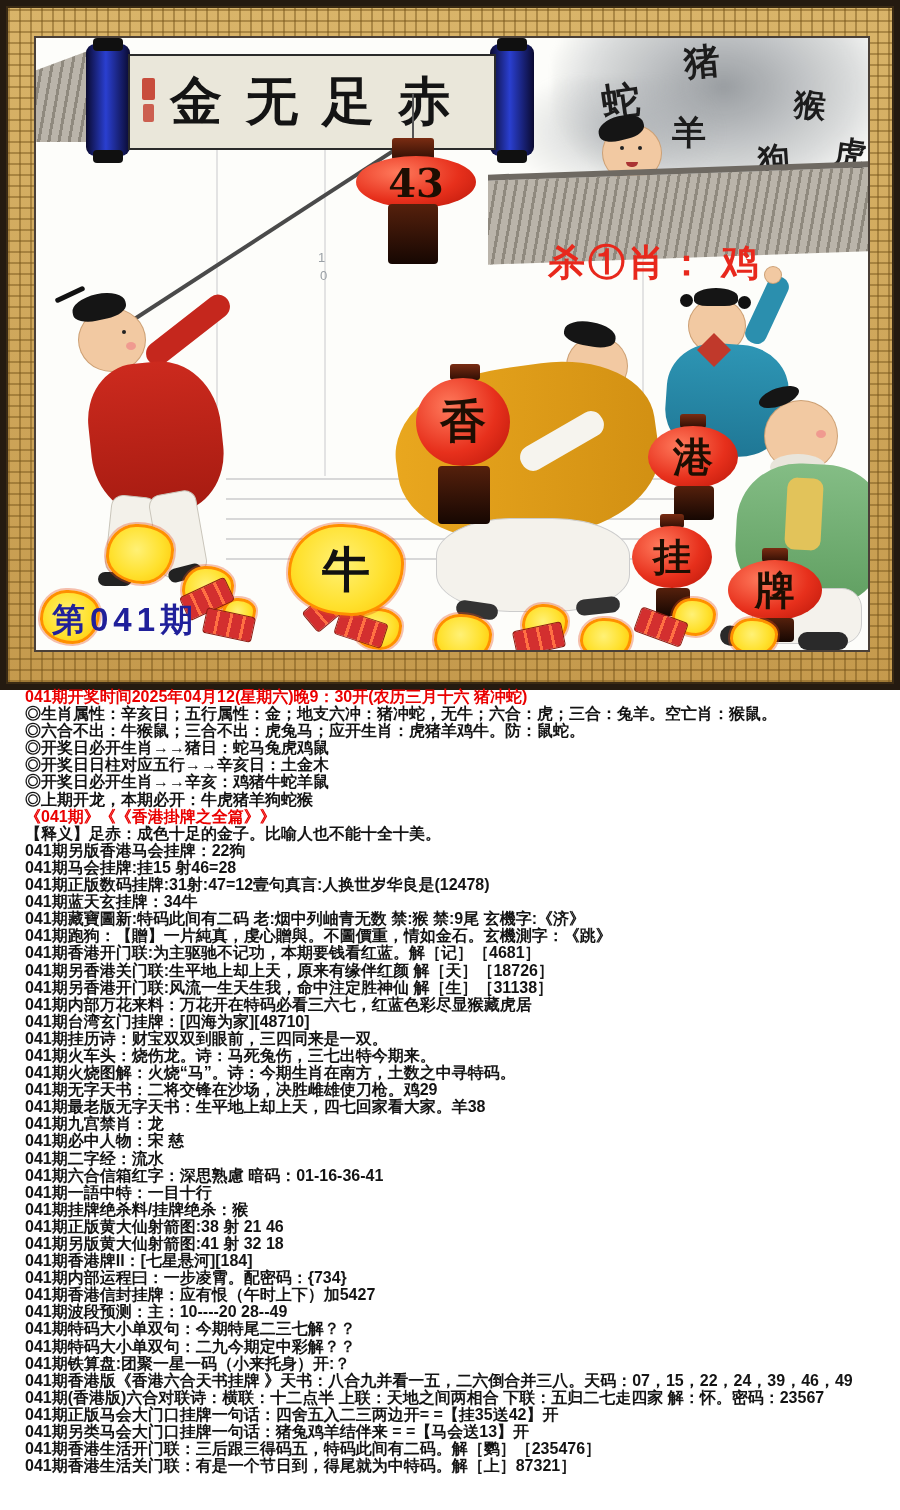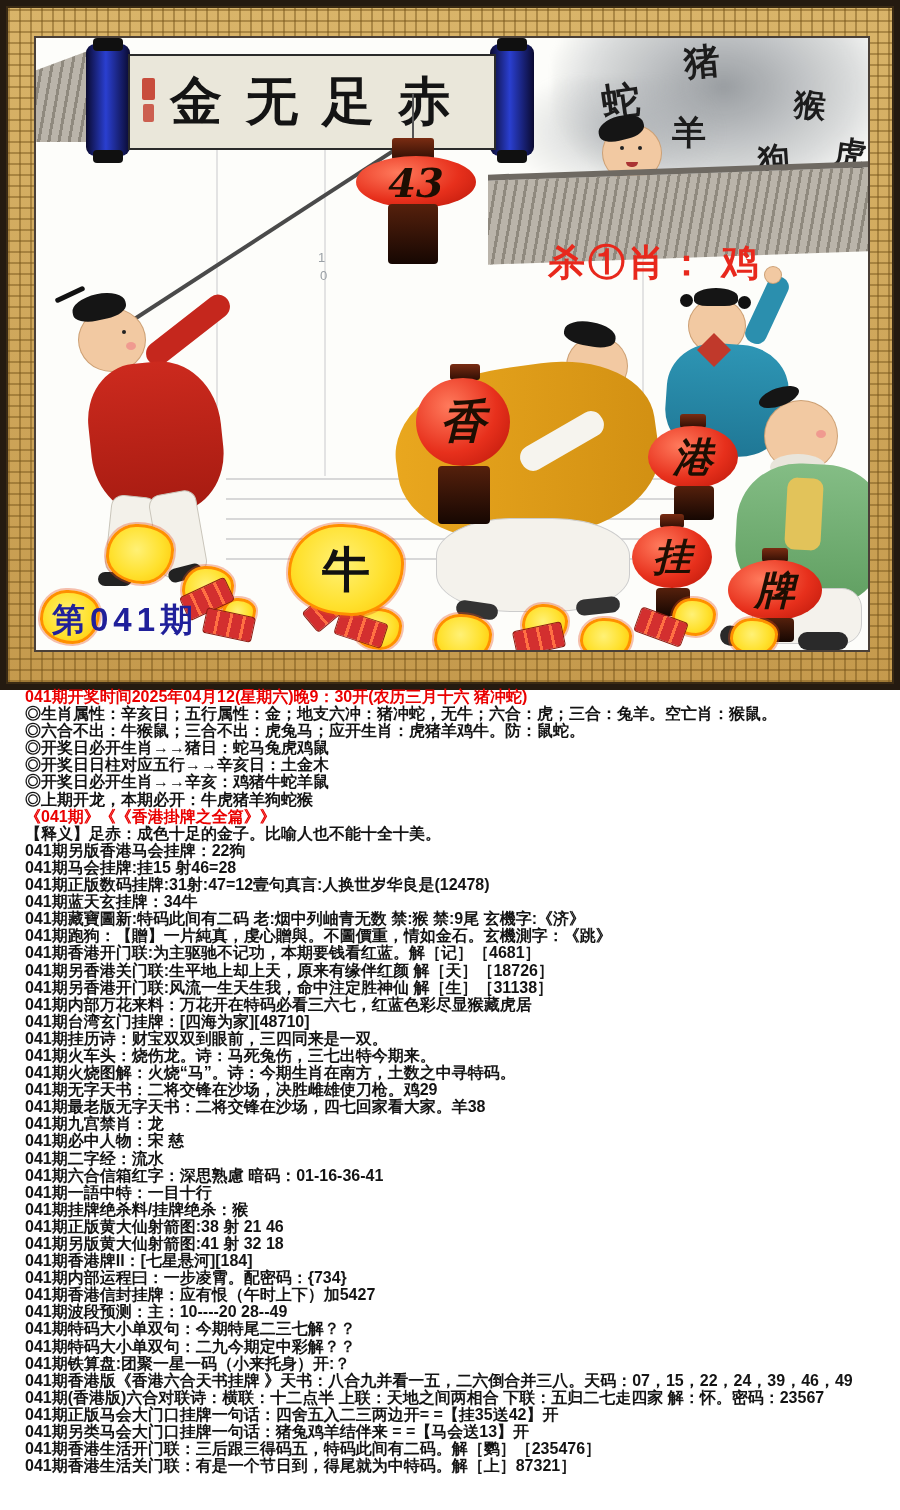--- a/index.html
+++ b/index.html
@@ -22,21 +22,21 @@
   .parchment{position:absolute;left:42px;top:14px;width:364px;height:92px;background:#eae7da;border:2px solid #2b2b2b;
     display:flex;align-items:center;justify-content:center;}
   .scroll-title{font-family:"DejaVu Serif","Liberation Serif",serif;font-weight:bold;font-size:52px;color:#141414;
     letter-spacing:24px;padding-left:20px;white-space:nowrap;}
   .seal{position:absolute;left:56px;top:38px;width:13px;height:22px;background:#c23121;opacity:.85;border-radius:2px;}
   .seal2{position:absolute;left:57px;top:64px;width:11px;height:18px;background:#c23121;opacity:.75;border-radius:2px;}
 
   
   .lantern{position:absolute;border-radius:50%;display:flex;align-items:center;justify-content:center;
     background:radial-gradient(ellipse at 35% 32%,#ff7a5c 0%,#e7301c 55%,#b71508 100%);
-    color:#1d0e02;font-weight:bold;font-family:"DejaVu Serif","Liberation Serif",serif;font-style:italic;}
+    color:#1d0e02;font-weight:bold;font-family:"DejaVu Serif","Liberation Serif",serif;}
   .cap{position:absolute;background:linear-gradient(#7a2c12,#2f0e04);border-radius:3px;}
   .pedestal{position:absolute;background:linear-gradient(#55200c,#160702);border-radius:4px;}
 
   
   .burst{position:absolute;border:3px solid #ff8f00;border-radius:48% 58% 50% 60%/58% 46% 62% 50%;
     background:radial-gradient(circle at 45% 42%,#fff176 0%,#ffe12e 55%,#ffc400 100%);
     display:flex;align-items:center;justify-content:center;box-shadow:0 0 0 2px rgba(230,74,25,.35);}
   .cracker{position:absolute;width:48px;height:24px;border:1px solid #8e1c12;border-radius:4px;
     background:repeating-linear-gradient(90deg,#d32f2f 0 10px,#ff7043 10px 13px);}
 
@@ -251,21 +251,21 @@
     <div class="tline">041期跑狗：【贈】一片純真，虔心贈與。不圖價重，情如金石。玄機測字：《跳》</div>
     <div class="tline">041期香港开门联:为主驱驰不记功，本期要钱看红蓝。解［记］［4681］</div>
     <div class="tline">041期另香港关门联:生平地上却上天，原来有缘伴红颜 解［天］［18726］</div>
     <div class="tline">041期另香港开门联:风流一生天生我，命中注定胜神仙 解［生］［31138］</div>
     <div class="tline">041期内部万花来料：万花开在特码必看三六七，红蓝色彩尽显猴藏虎居</div>
     <div class="tline">041期台湾玄门挂牌：[四海为家][48710]</div>
     <div class="tline">041期挂历诗：财宝双双到眼前，三四同来是一双。</div>
     <div class="tline">041期火车头：烧伤龙。诗：马死兔伤，三七出特今期来。</div>
     <div class="tline">041期火烧图解：火烧“马”。诗：今期生肖在南方，土数之中寻特码。</div>
     <div class="tline">041期无字天书：二将交锋在沙场，决胜雌雄使刀枪。鸡29</div>
-    <div class="tline">041期最老版无字天书：二将交锋在沙场，四七回家看大家。羊38</div>
+    <div class="tline">041期最老版无字天书：生平地上却上天，四七回家看大家。羊38</div>
     <div class="tline">041期九宫禁肖：龙</div>
     <div class="tline">041期必中人物：宋 慈</div>
     <div class="tline">041期二字经：流水</div>
     <div class="tline">041期六合信箱红字：深思熟慮 暗码：01-16-36-41</div>
     <div class="tline">041期一語中特：一目十行</div>
     <div class="tline">041期挂牌绝杀料/挂牌绝杀：猴</div>
     <div class="tline">041期正版黄大仙射箭图:38 射 21 46</div>
     <div class="tline">041期另版黄大仙射箭图:41 射 32 18</div>
     <div class="tline">041期香港牌II：[七星悬河][184]</div>
     <div class="tline">041期内部运程曰：一步凌霄。配密码：{734}</div>

